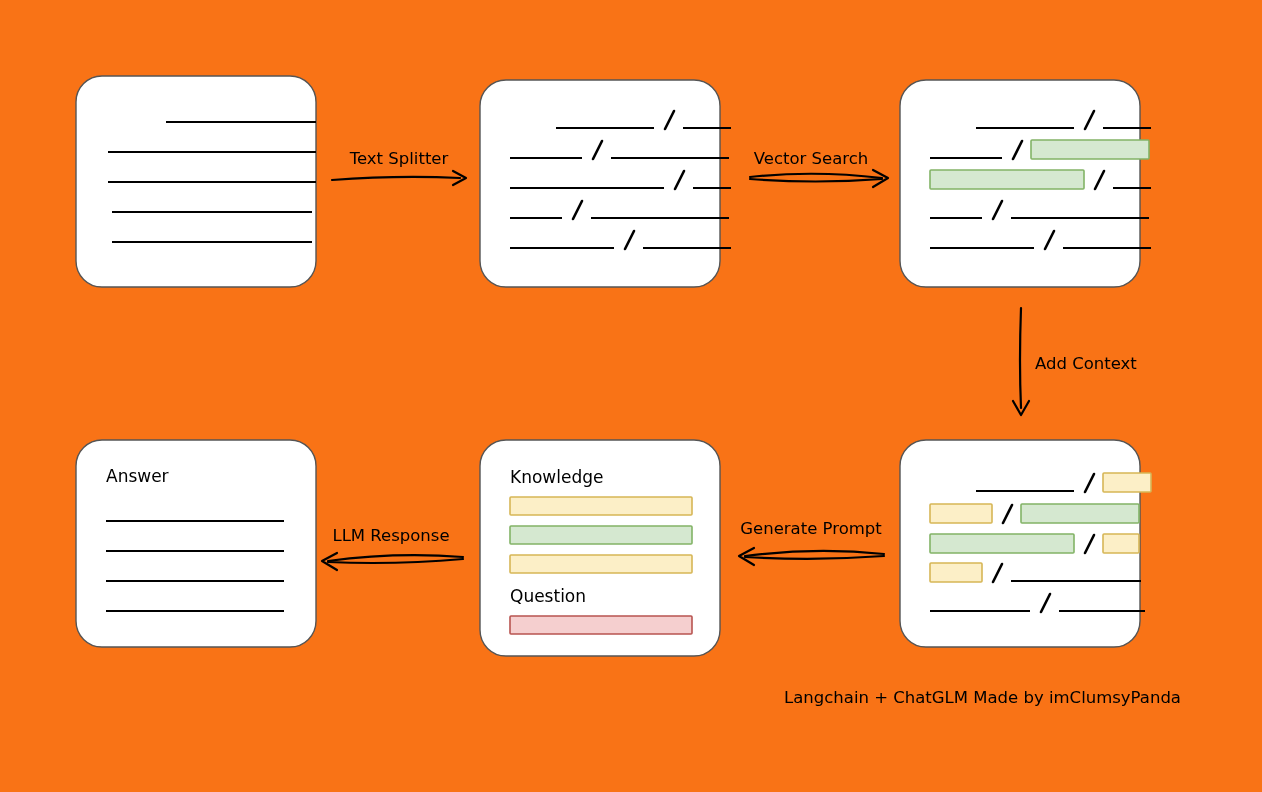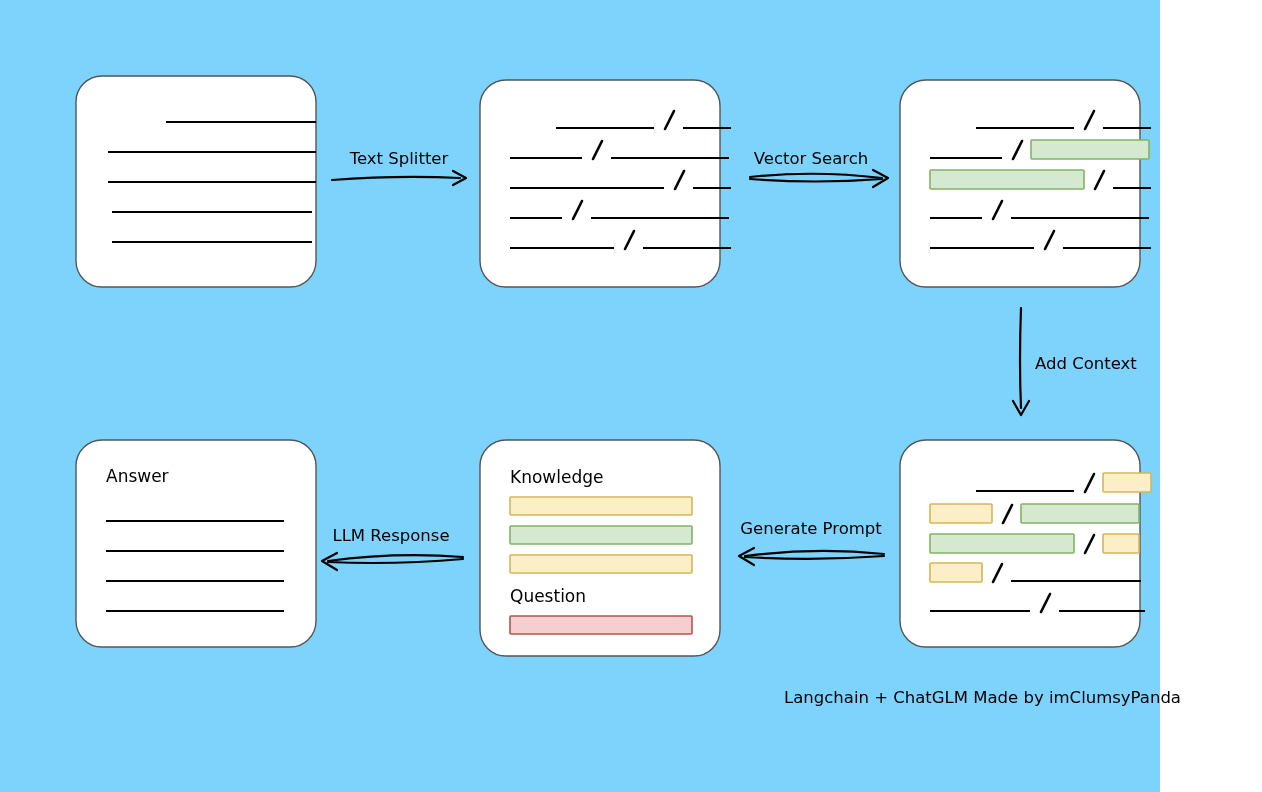--- a/index.html
+++ b/index.html
@@ -8,23 +8,23 @@
     background: #ffffff;
   }
   body {
     width: 1262px;
     height: 792px;
     overflow: hidden;
     font-family: "DejaVu Sans", sans-serif;
   }
   #stage {
     position: relative;
-    width: 1160px;
+    width: 1262px;
     height: 792px;
-    background: #7dd3fc;
+    background: #f97316;
   }
   svg#diagram {
     position: absolute;
     inset: 0;
     width: 1262px;
     height: 792px;
     display: block;
   }
   .node-box {
     fill: #ffffff;

